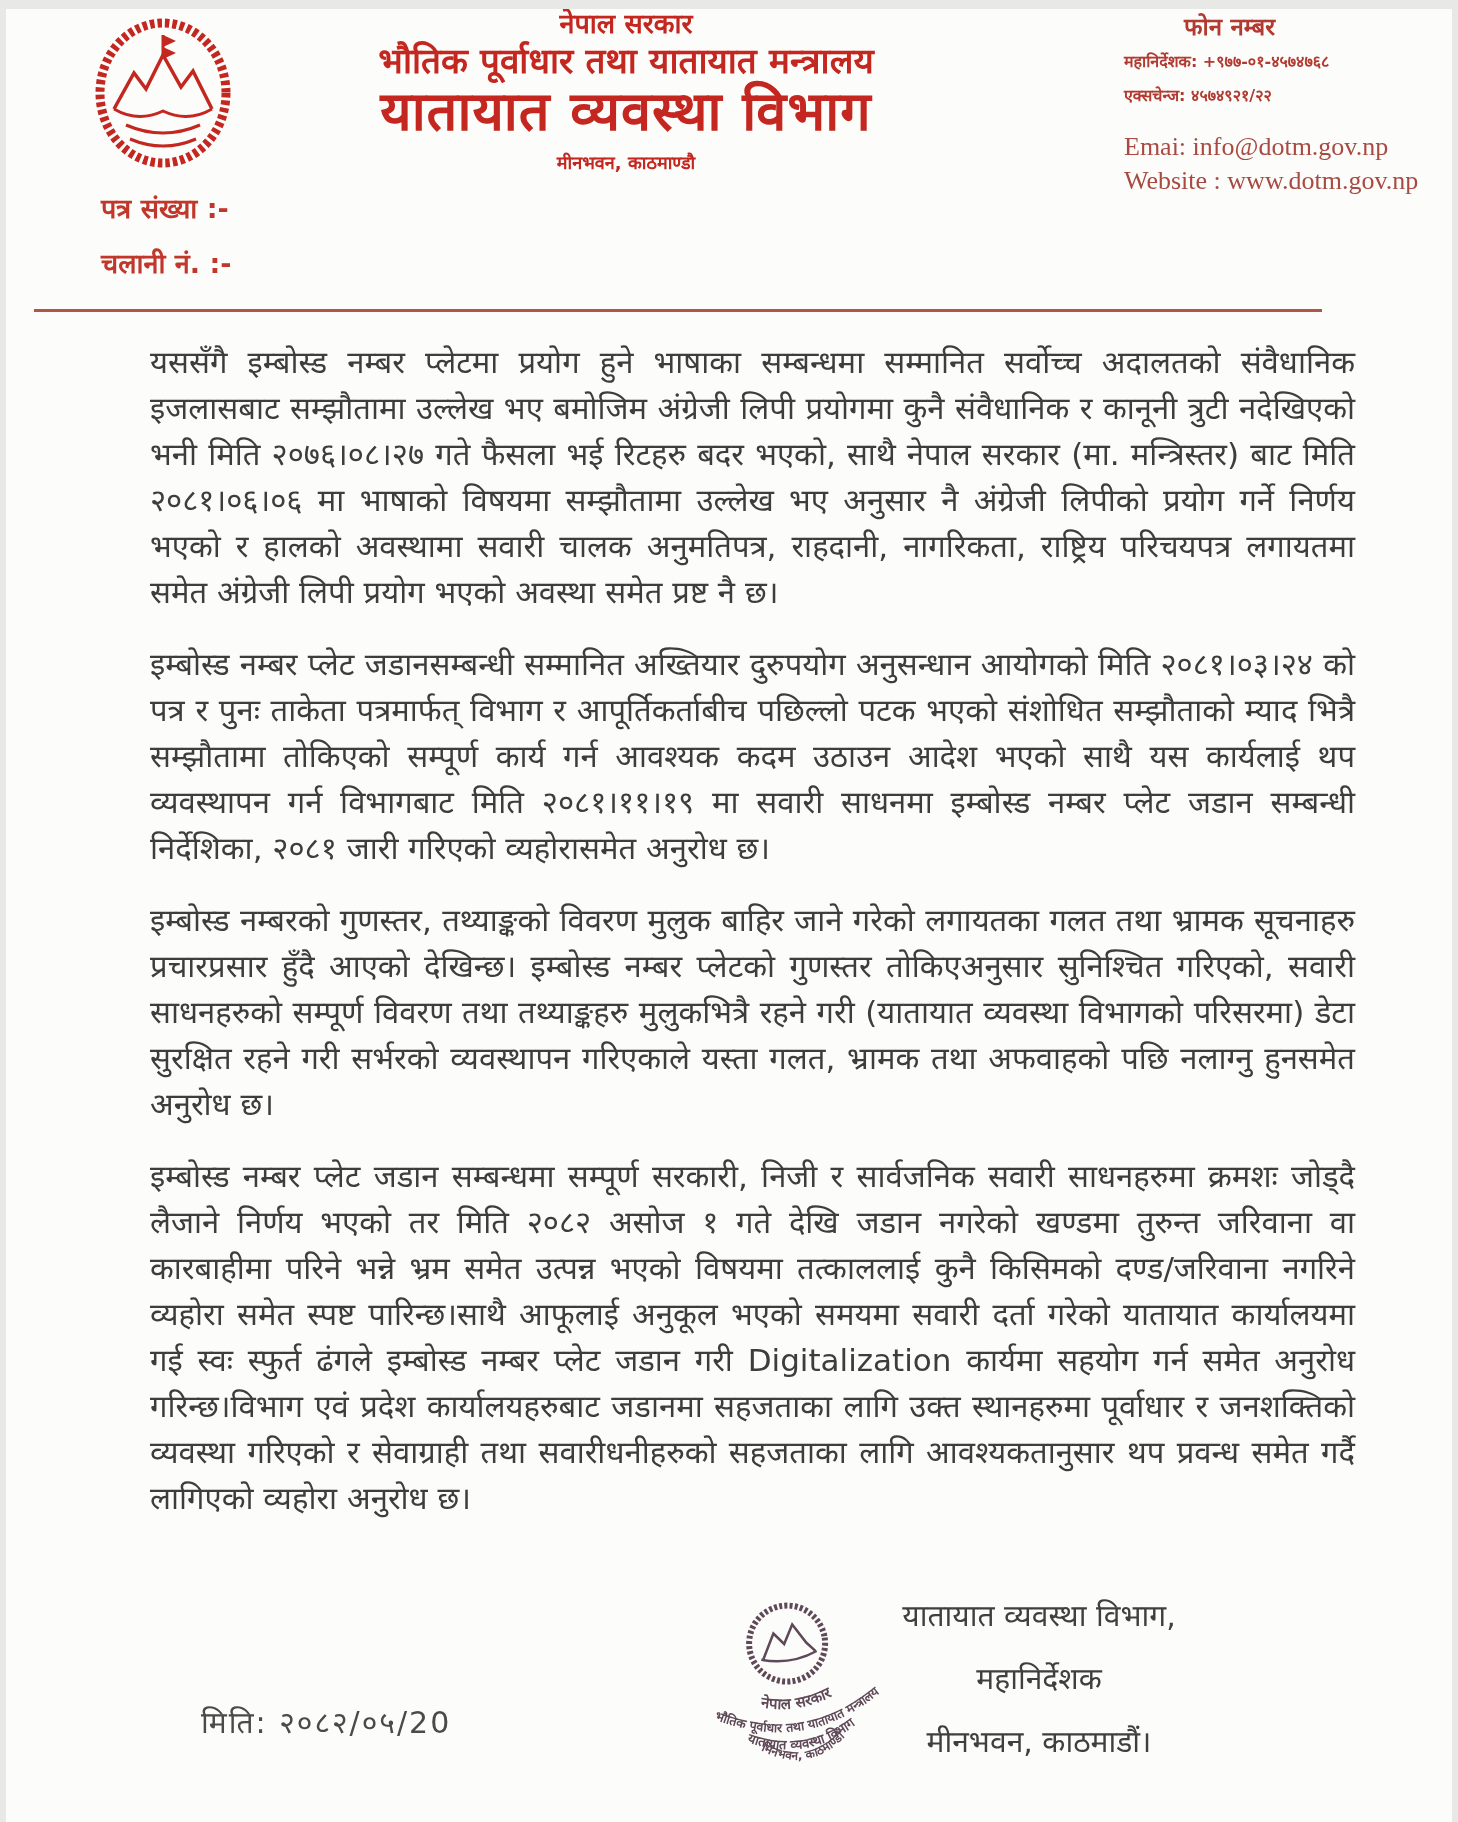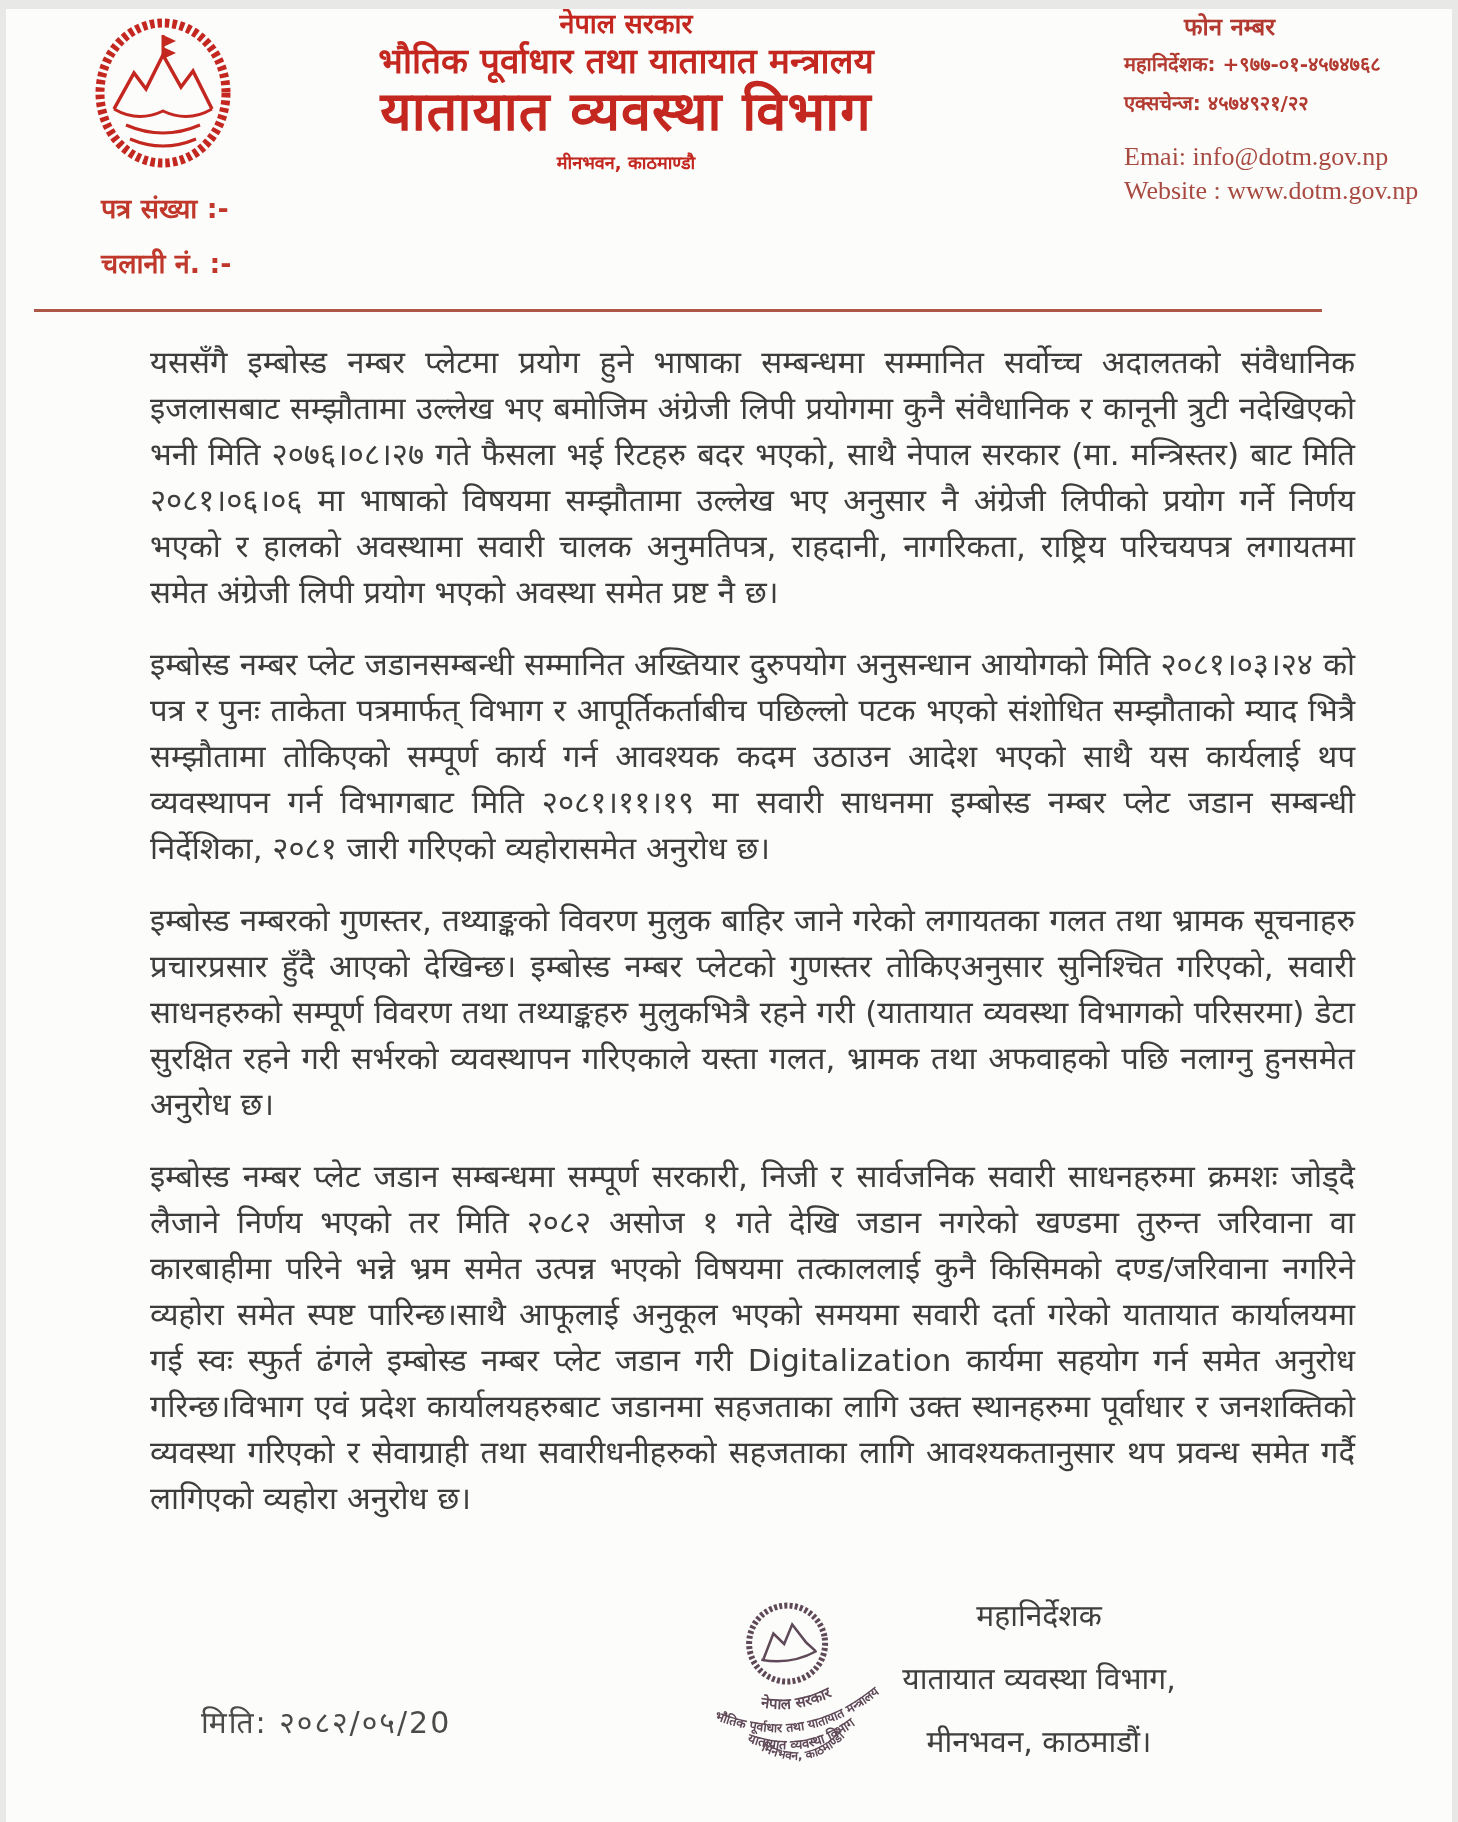--- a/index.html
+++ b/index.html
@@ -13,21 +13,21 @@
   }
   
   .emblem{position:absolute;left:82px;top:4px;width:150px;height:160px;}
   .head-center{position:absolute;left:320px;top:0;width:600px;text-align:center;color:#c3271f;}
   .gov-line{font-size:27px;font-weight:bold;line-height:30px;}
   .ministry-line{font-size:35px;font-weight:bold;line-height:40px;margin-top:2px;}
   .dept-line{font-size:54px;font-weight:bold;line-height:58px;margin-top:2px;letter-spacing:1px;}
   .addr-line{font-size:18px;font-weight:bold;line-height:32px;margin-top:6px;}
   .contact{position:absolute;left:1118px;top:0;width:300px;color:#b23a30;}
   .contact .phone-label{font-size:24px;font-weight:bold;width:220px;margin-left:60px;}
-  .contact .c-line{font-size:20px;font-weight:bold;margin-top:8px;white-space:nowrap;}
+  .contact .c-line{font-size:16px;font-weight:bold;margin-top:8px;white-space:nowrap;}
   .contact .c-line.exchange{margin-top:12px;}
   .contact .web{font-family:"Liberation Serif","DejaVu Serif",serif;font-weight:normal;font-size:26px;color:#a84a42;margin-top:4px;white-space:nowrap;}
   .contact .web.first{margin-top:26px;}
   .refs{position:absolute;left:95px;top:180px;color:#c0372b;font-size:27px;font-weight:bold;}
   .refs .ref-line{margin-bottom:18px;}
   .rule{position:absolute;left:28px;top:300px;width:1288px;height:3px;background:#a03a28;opacity:.85;}
   
   .body-text{
     position:absolute;left:144px;top:330px;width:1205px;
     color:#3d3d3d;font-size:31px;line-height:46px;text-align:justify;
@@ -106,18 +106,18 @@
       <g fill="#4a3142" font-weight="bold" text-anchor="middle">
         <text font-size="15"><textPath href="#arcGov" startOffset="50%">नेपाल सरकार</textPath></text>
         <text font-size="12.5"><textPath href="#arcMin" startOffset="50%">भौतिक पूर्वाधार तथा यातायात मन्त्रालय</textPath></text>
         <text font-size="13"><textPath href="#arcDept" startOffset="50%">यातायात व्यवस्था विभाग</textPath></text>
         <text font-size="12"><textPath href="#arcAddr" startOffset="50%">मिनभवन, काठमाण्डौ</textPath></text>
       </g>
     </svg>
   </div>
 
   <div class="signature">
+    <div class="sig-line">यातायात व्यवस्था विभाग,</div>
     <div class="sig-line">महानिर्देशक</div>
-    <div class="sig-line">यातायात व्यवस्था विभाग,</div>
     <div class="sig-line">मीनभवन, काठमाडौं।</div>
   </div>
 
 </div>
 
 </body></html>

